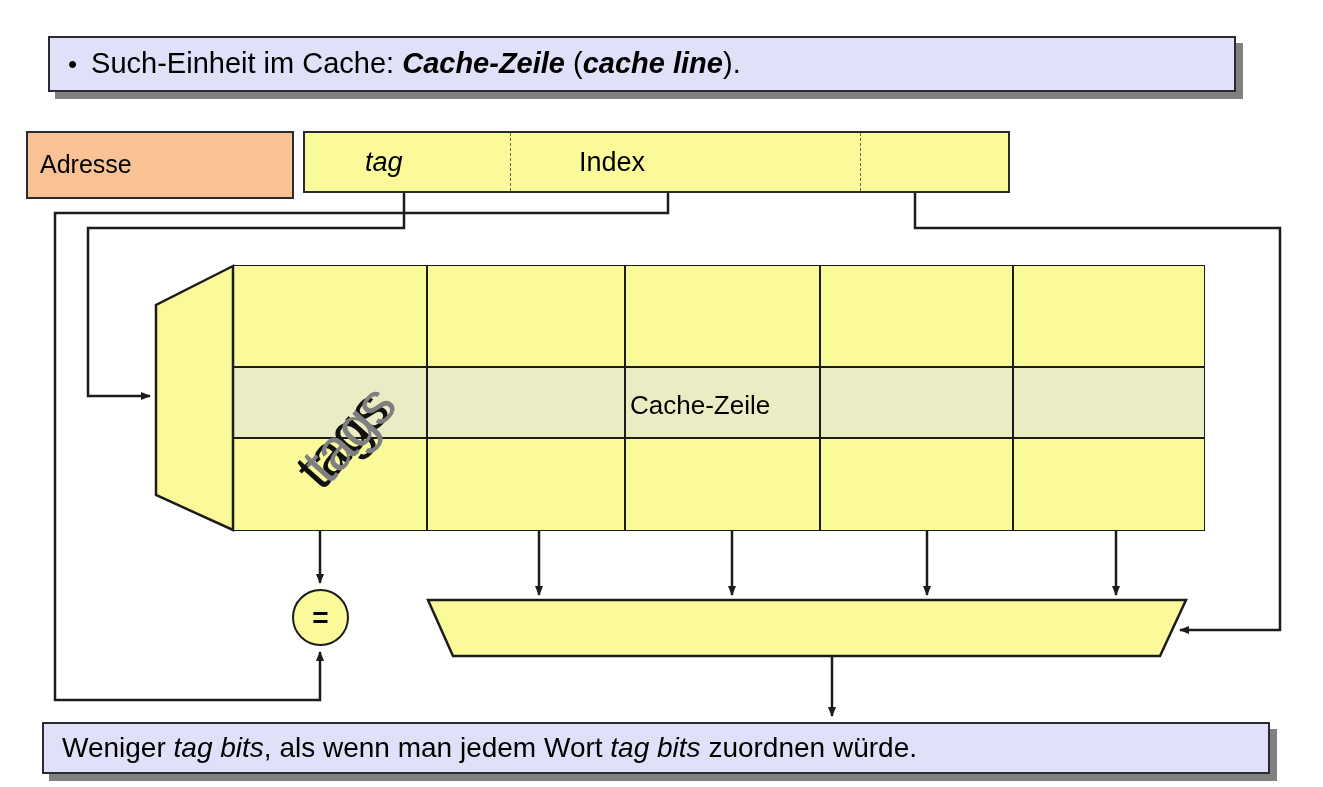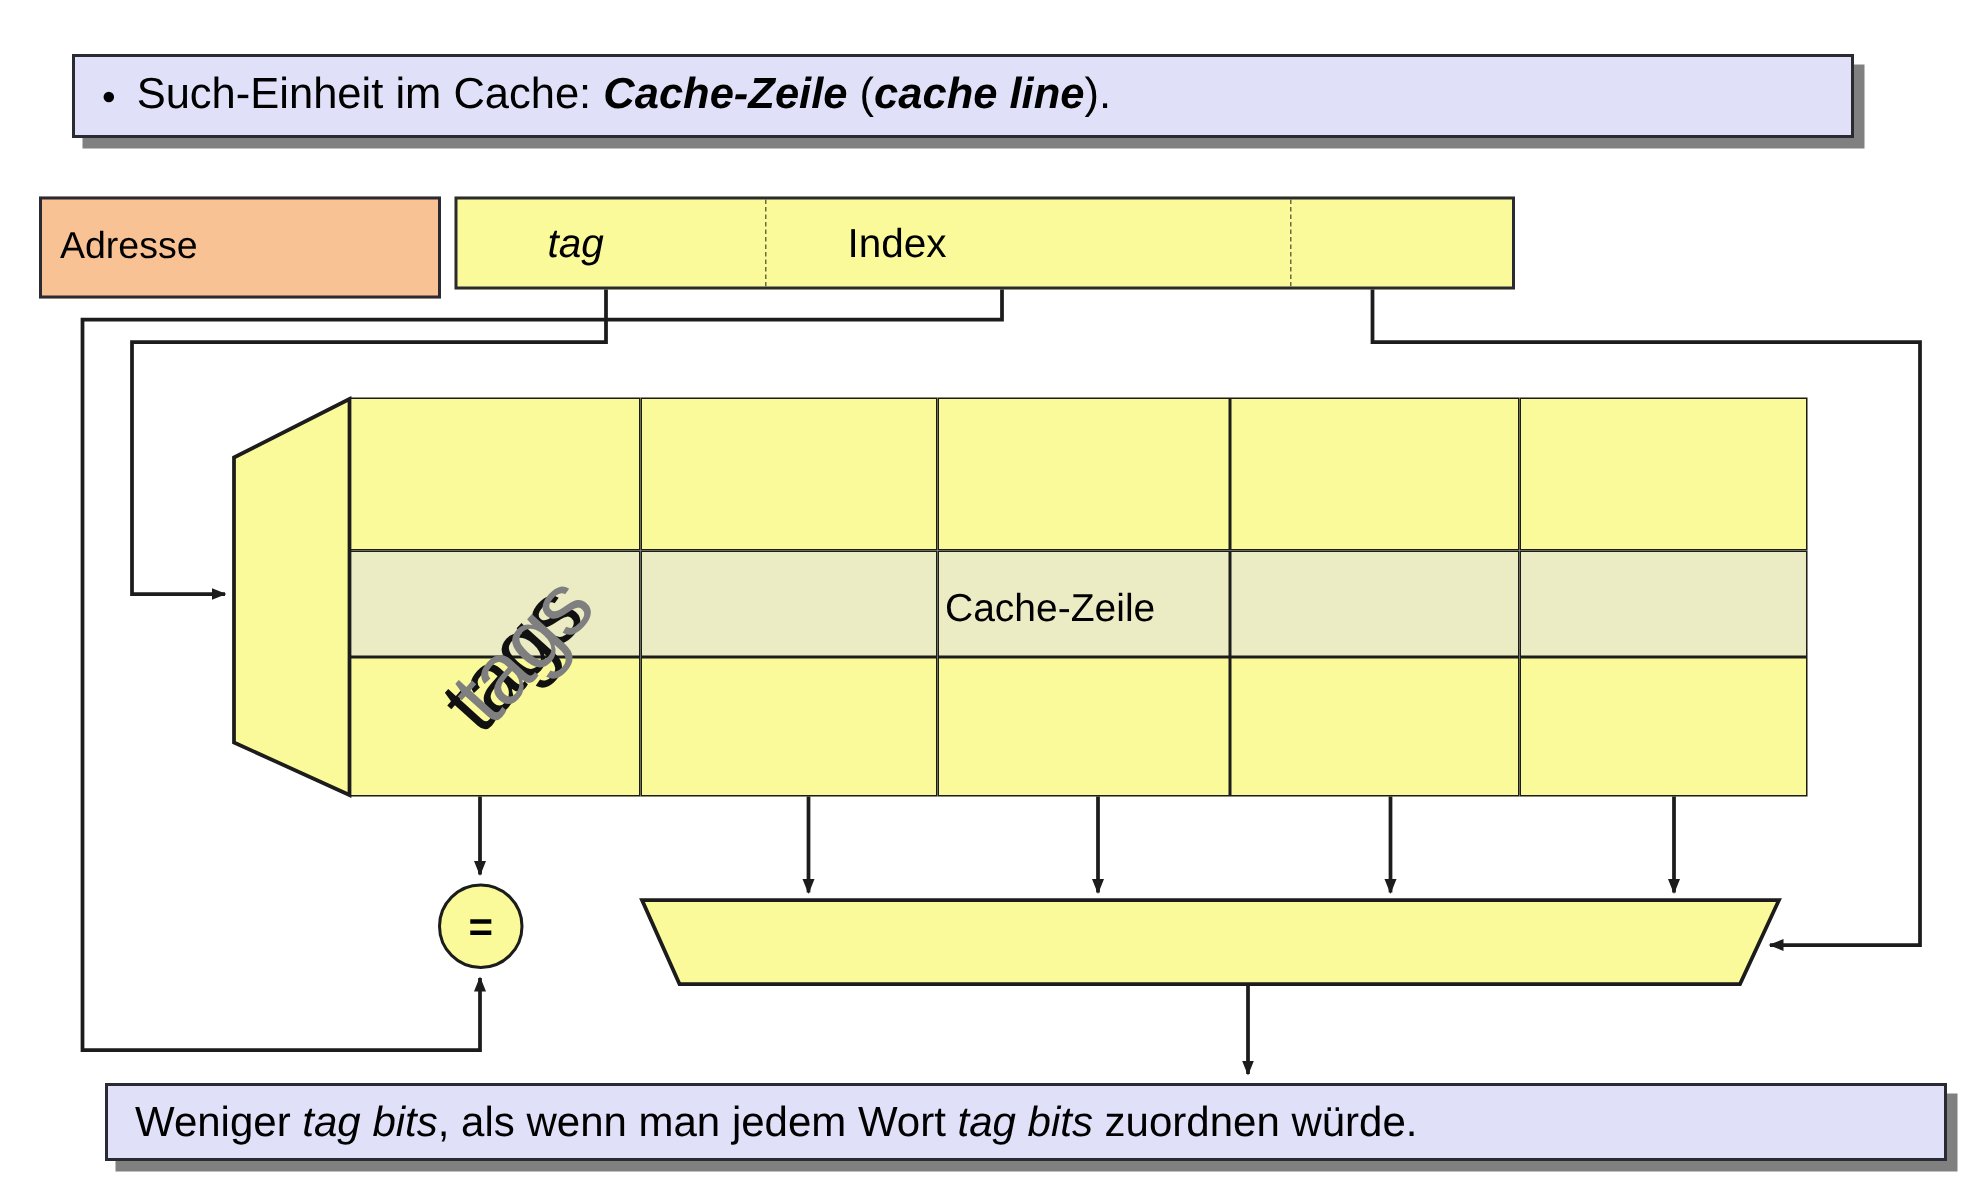--- a/index.html
+++ b/index.html
@@ -130,21 +130,21 @@
   </div>
 
   <div class="abs orange-box" style="left:26px; top:131px; width:268px; height:68px; display:flex; align-items:center;">
     <span class="inner">Adresse</span>
   </div>
 
   <div class="abs addr-field" style="left:303px; top:131px; width:707px; height:62px;">
     <div class="addr-div" style="left:205px;"></div>
     <div class="addr-div" style="left:555px;"></div>
     <i class="addr-lab" style="left:60px; top:14px;">tag</i>
-    <span class="addr-lab" style="left:260px; top:14px;">Index</span>
+    <span class="addr-lab" style="left:274px; top:14px;">Index</span>
   </div>
 
 
   <div class="abs grid-cell" style="left:233px; top:265px; width:194px; height:102px;"></div>
   <div class="abs grid-cell" style="left:427px; top:265px; width:198px; height:102px;"></div>
   <div class="abs grid-cell" style="left:625px; top:265px; width:195px; height:102px;"></div>
   <div class="abs grid-cell" style="left:820px; top:265px; width:193px; height:102px;"></div>
   <div class="abs grid-cell" style="left:1013px; top:265px; width:192px; height:102px;"></div>
 
   <div class="abs grid-cell hl" style="left:233px; top:367px; width:194px; height:71px;"></div>
@@ -186,19 +186,19 @@
     <polyline points="320,531 320,583" fill="none" stroke="#1c1c1c" stroke-width="2.5" marker-end="url(#arr)"></polyline>
 
     <polyline points="539,531 539,595" fill="none" stroke="#1c1c1c" stroke-width="2.5" marker-end="url(#arr)"></polyline>
     <polyline points="732,531 732,595" fill="none" stroke="#1c1c1c" stroke-width="2.5" marker-end="url(#arr)"></polyline>
     <polyline points="927,531 927,595" fill="none" stroke="#1c1c1c" stroke-width="2.5" marker-end="url(#arr)"></polyline>
     <polyline points="1116,531 1116,595" fill="none" stroke="#1c1c1c" stroke-width="2.5" marker-end="url(#arr)"></polyline>
 
     <polyline points="832,656 832,716" fill="none" stroke="#1c1c1c" stroke-width="2.5" marker-end="url(#arr)"></polyline>
   </svg>
 
-  <div class="abs note-box" style="left:42px; top:722px; width:1228px; height:52px;margin-left:28px;">
+  <div class="abs note-box" style="left:42px; top:722px; width:1228px; height:52px;">
     <span class="note-text" style="padding-left:18px; font-size:28px;">
       <span>Weniger </span><i>tag bits</i><span>, als wenn man jedem Wort </span><i>tag bits</i><span> zuordnen würde.</span>
     </span>
   </div>
 
 </div>
 
 </body></html>

